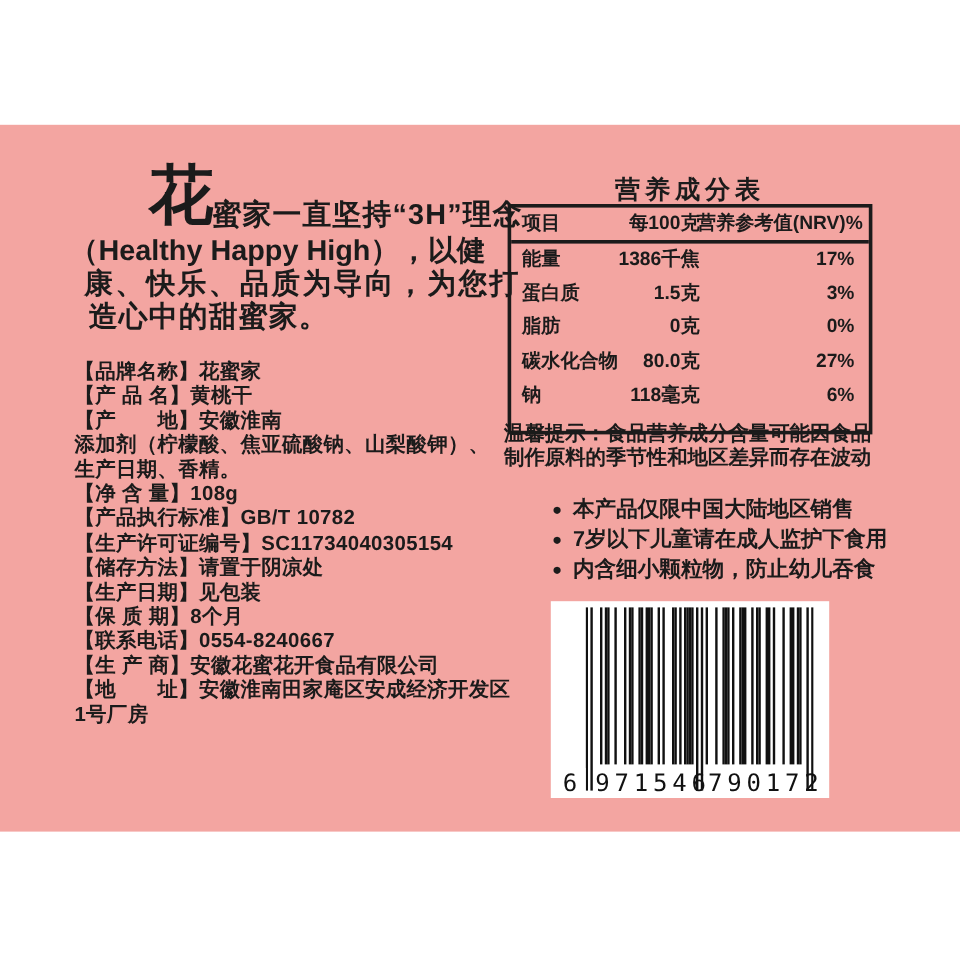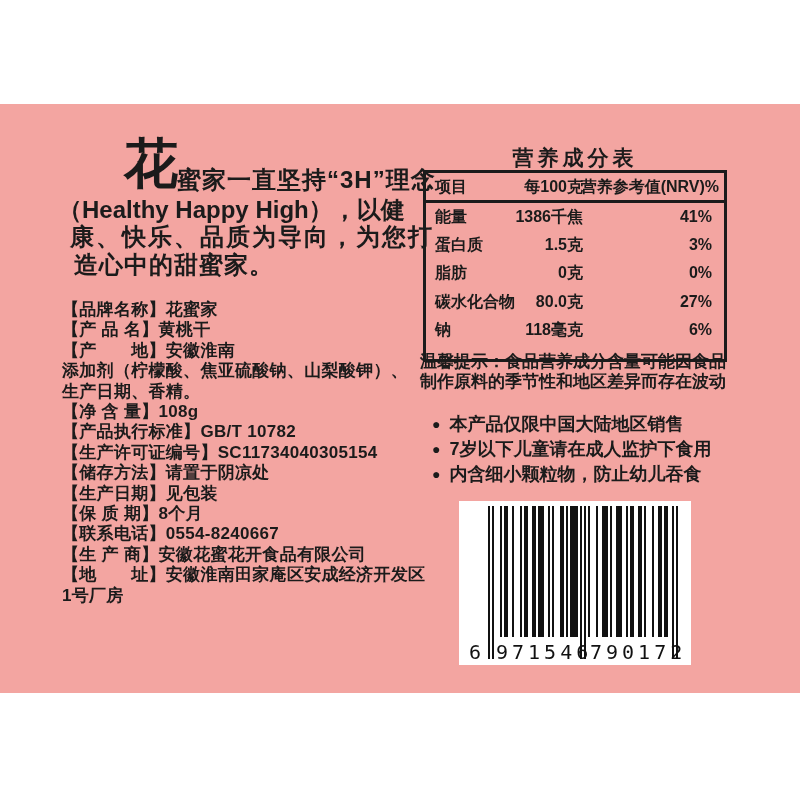--- a/index.html
+++ b/index.html
@@ -23,21 +23,21 @@
   .nutri-table { position:absolute; left:423px; top:66px; width:304px; height:192px; border:3px solid #1b1b1b; }
   .nrow { position:relative; height:28.2px; line-height:28.2px; font-size:16px; white-space:nowrap; }
   .nrow-h { height:30px; line-height:27px; border-bottom:3px solid #1b1b1b; }
   .nrow .c1 { position:absolute; left:9px; }
   .nrow .c2 { position:absolute; right:141px; }
   .nrow .c3 { position:absolute; right:12px;text-align:right; }
   .nrow-h .c3 { right:5px; }
 
   
   .tips { position:absolute; left:420px; top:248px; width:320px; font-size:17px; line-height:20px; white-space:nowrap; }
-  .warn-list { position:absolute; left:432px; top:308px; }
+  .warn-list { position:absolute; left:460px; top:308px; }
   .warn-item { position:relative; height:25px; line-height:25px; font-size:18px; white-space:nowrap; }
   .warn-dot { display:inline-block; font-size:14px; margin-right:9px; vertical-align:1px; }
 
   
   .barcode-box { position:absolute; left:459px; top:397px; width:232px; height:164px; background:#ffffff; }
   .barcode-box svg { position:absolute; left:29px; top:5px; }
   .barcode-digits { position:absolute; left:3px; bottom:1px; right:3px; height:22px; display:flex; align-items:flex-end;
                     font-family:"DejaVu Sans Mono",monospace; font-size:20px; font-weight:400; color:#111; }
   .d-prefix { width:26px; text-align:center; background:#fff; }
   .d-left  { width:82px; margin-left:8px;  text-align:right; letter-spacing:4px; background:#fff; }
@@ -76,21 +76,21 @@
     <div class="nutri-title">营养成分表</div>
     <div class="nutri-table">
       <div class="nrow nrow-h">
         <span class="c1">项目</span>
         <span class="c2">每100克</span>
         <span class="c3">营养参考值(NRV)%</span>
       </div>
       <div class="nrow">
         <span class="c1">能量</span>
         <span class="c2">1386千焦</span>
-        <span class="c3">41%</span>
+        <span class="c3">17%</span>
       </div>
       <div class="nrow">
         <span class="c1">蛋白质</span>
         <span class="c2">1.5克</span>
         <span class="c3">3%</span>
       </div>
       <div class="nrow">
         <span class="c1">脂肪</span>
         <span class="c2">0克</span>
         <span class="c3">0%</span>

